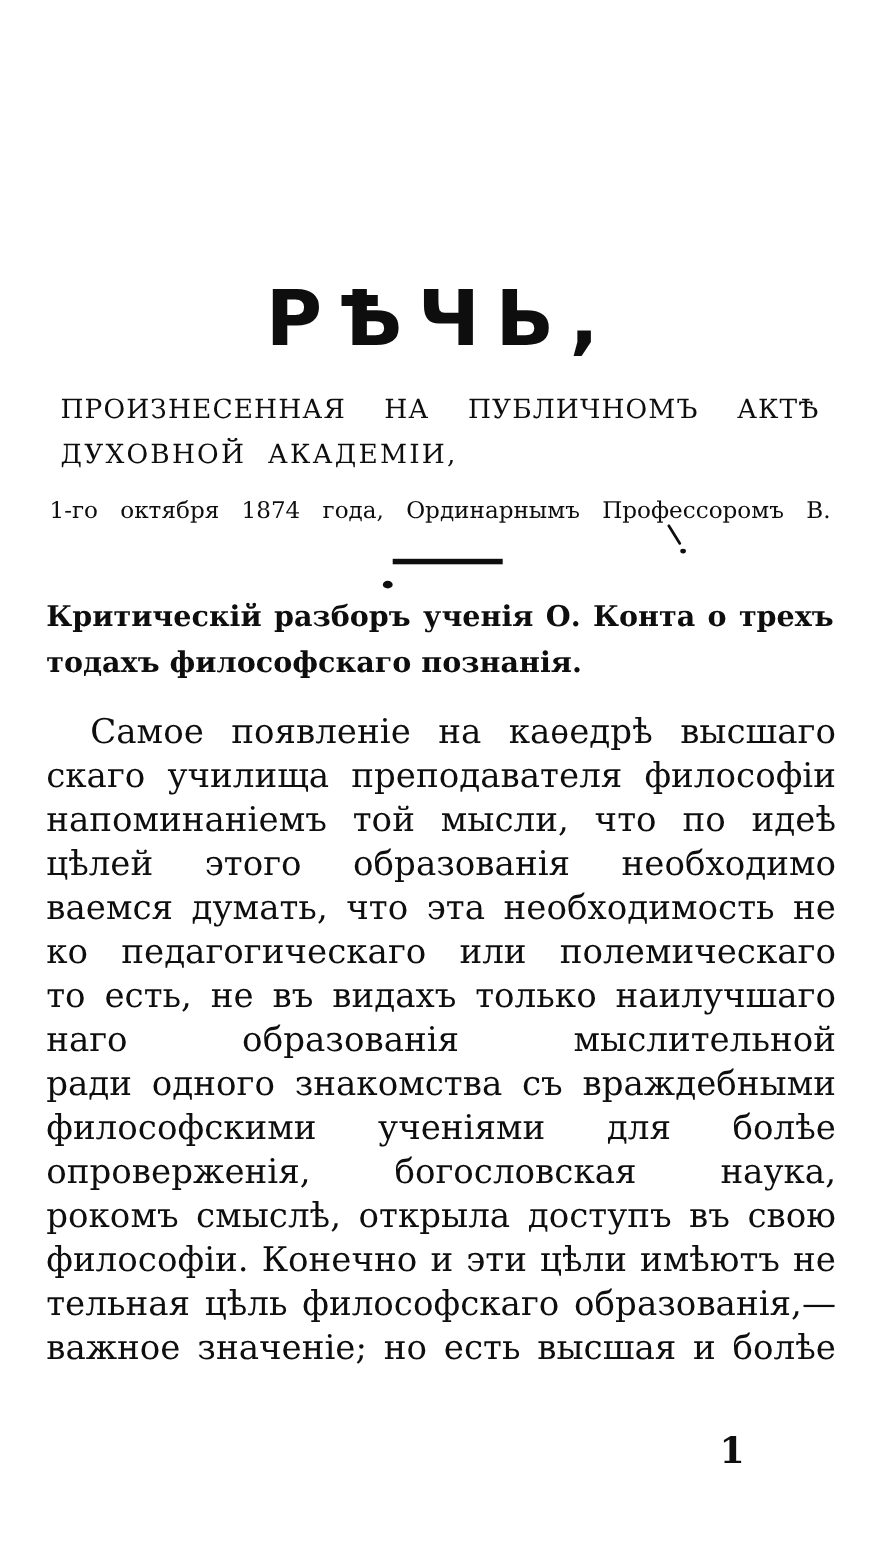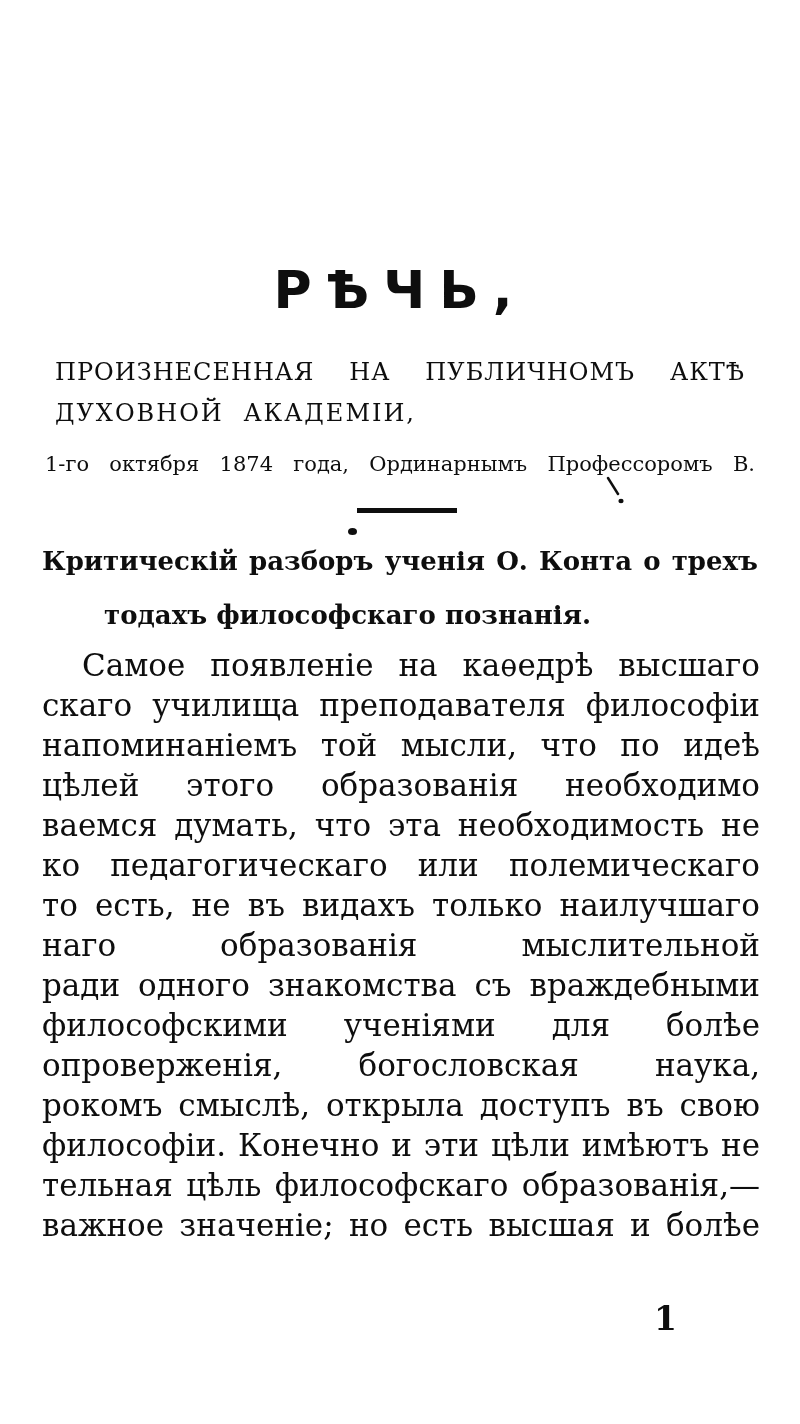--- a/index.html
+++ b/index.html
@@ -21,21 +21,21 @@
     background: #ffffff;
   }
   .title {
     position: absolute;
     top: 242px;
     left: 0;
     width: 100%;
     text-align: center;
     font-family: "DejaVu Sans", "Liberation Sans", sans-serif;
     font-weight: bold;
-    font-size: 52px;
+    font-size: 70px;
     letter-spacing: 14px;
     line-height: 96px;
     white-space: nowrap;
   }
   .subtitle {
     position: absolute;
     top: 352px;
     left: 55px;
     right: 55px;
     font-size: 24px;
@@ -97,23 +97,22 @@
     font-size: 26px;
     line-height: 42px;
   }
   .heading-l1 {
     text-align: justify;
     text-align-last: justify;
     height: 42px;
     overflow: hidden;
   }
   .heading-l2 {
-    text-align: center;
+    text-align: left;
     padding-right: 105px;
-    margin-top: 12px;
   }
   .body-text {
     position: absolute;
     top: 645px;
     left: 42px;
     right: 40px;
     font-size: 31px;
   }
   .body-line {
     height: 40px;

